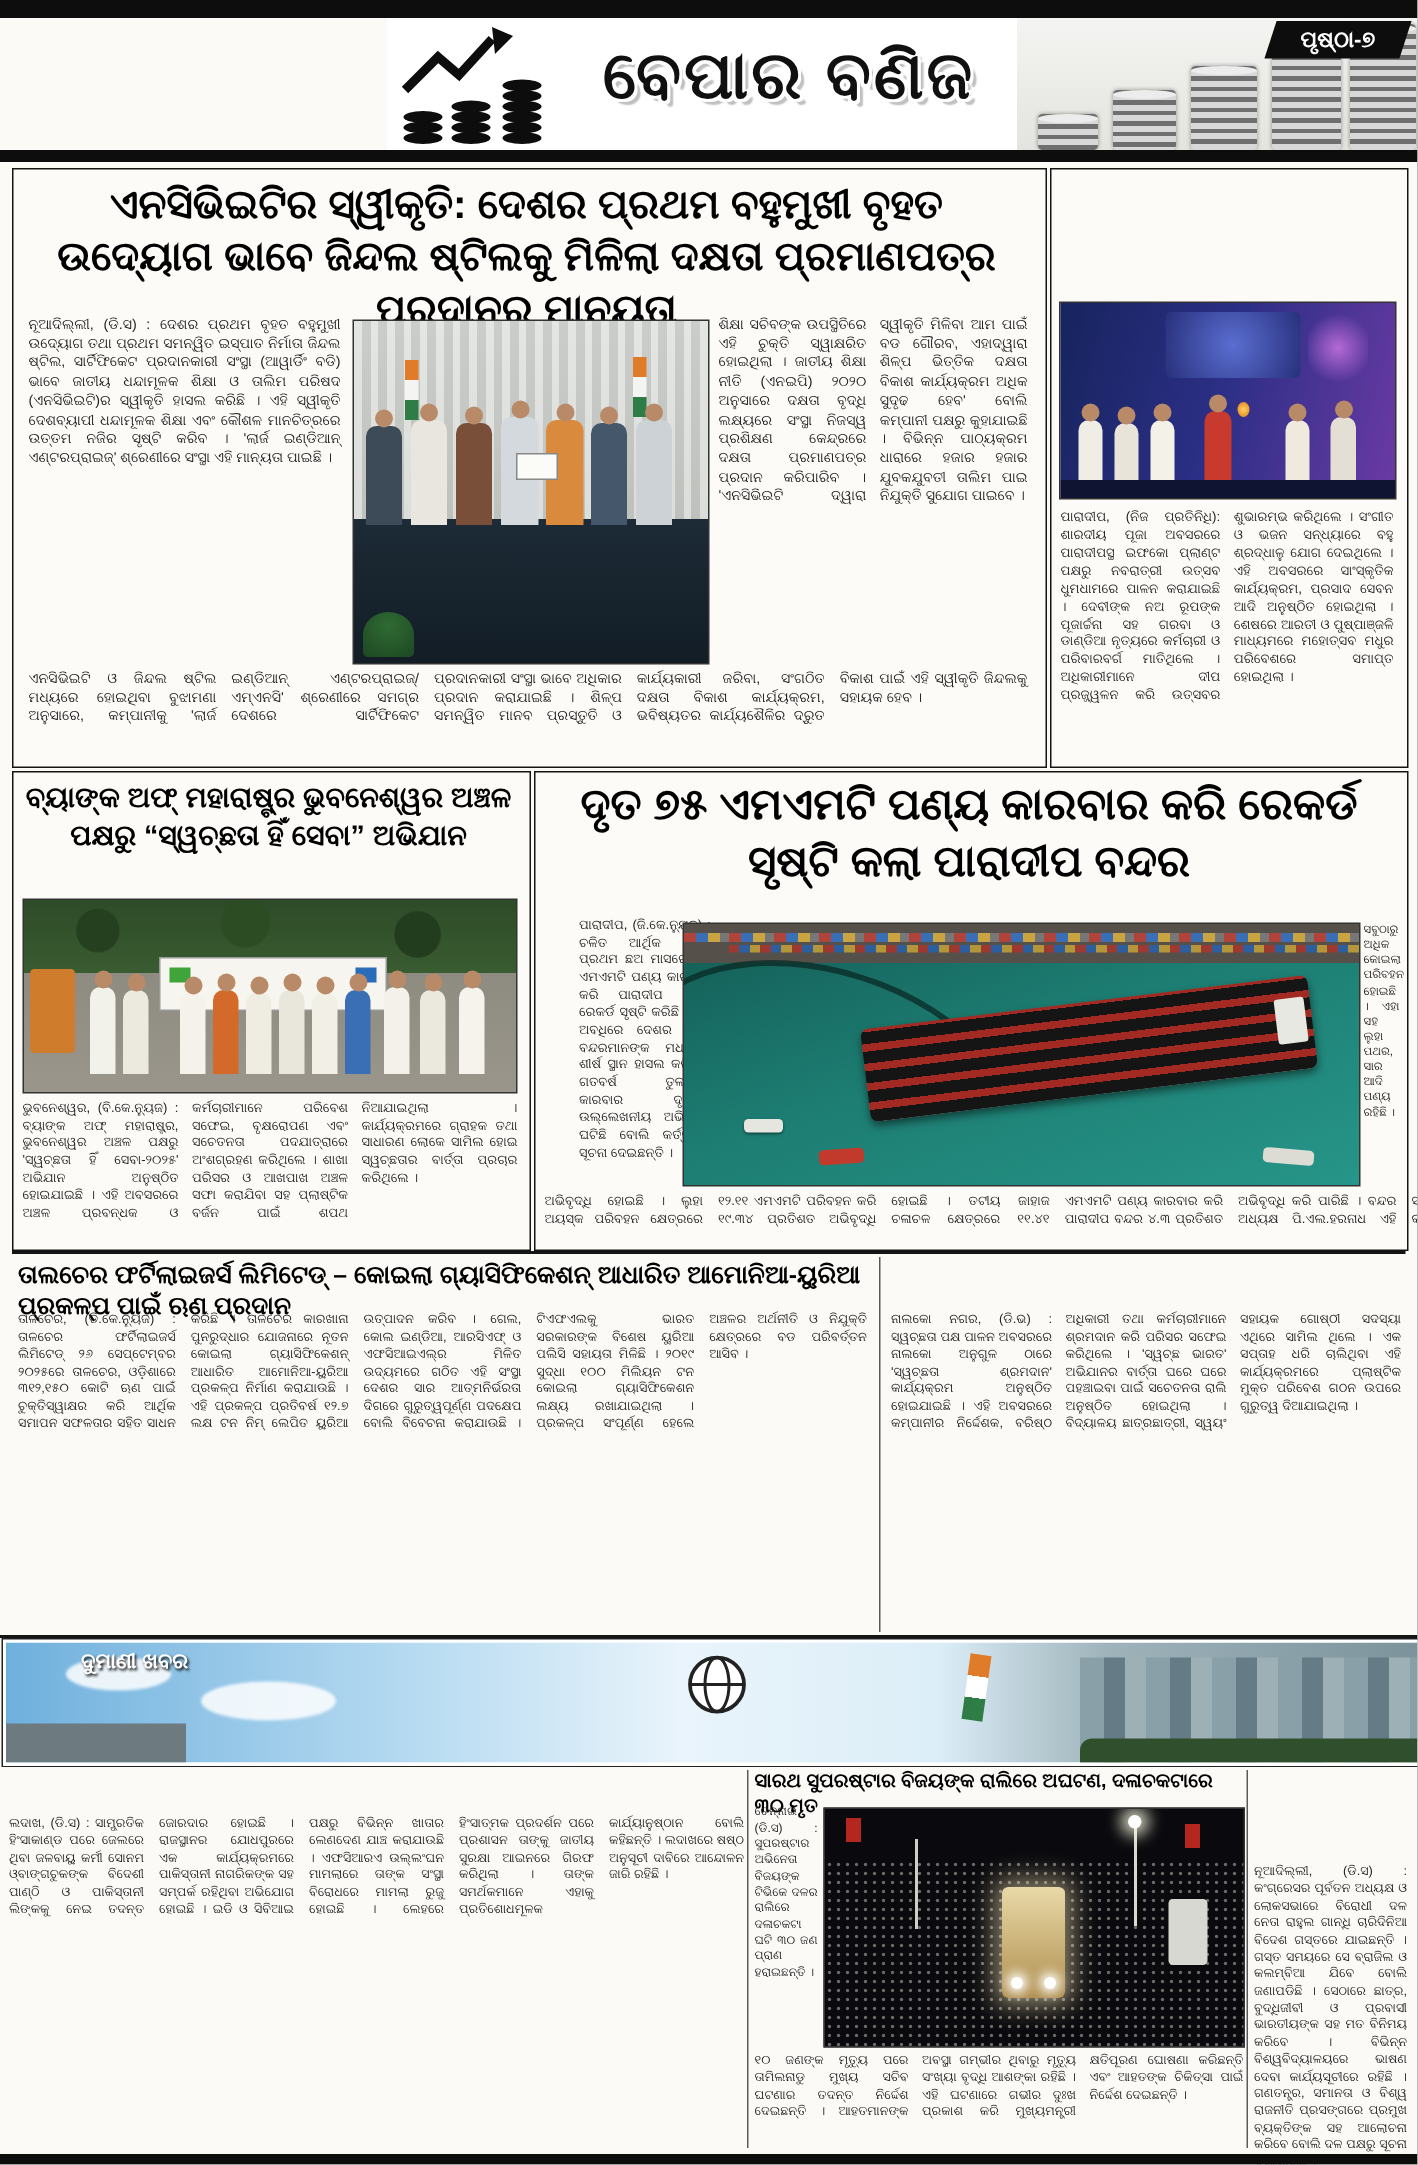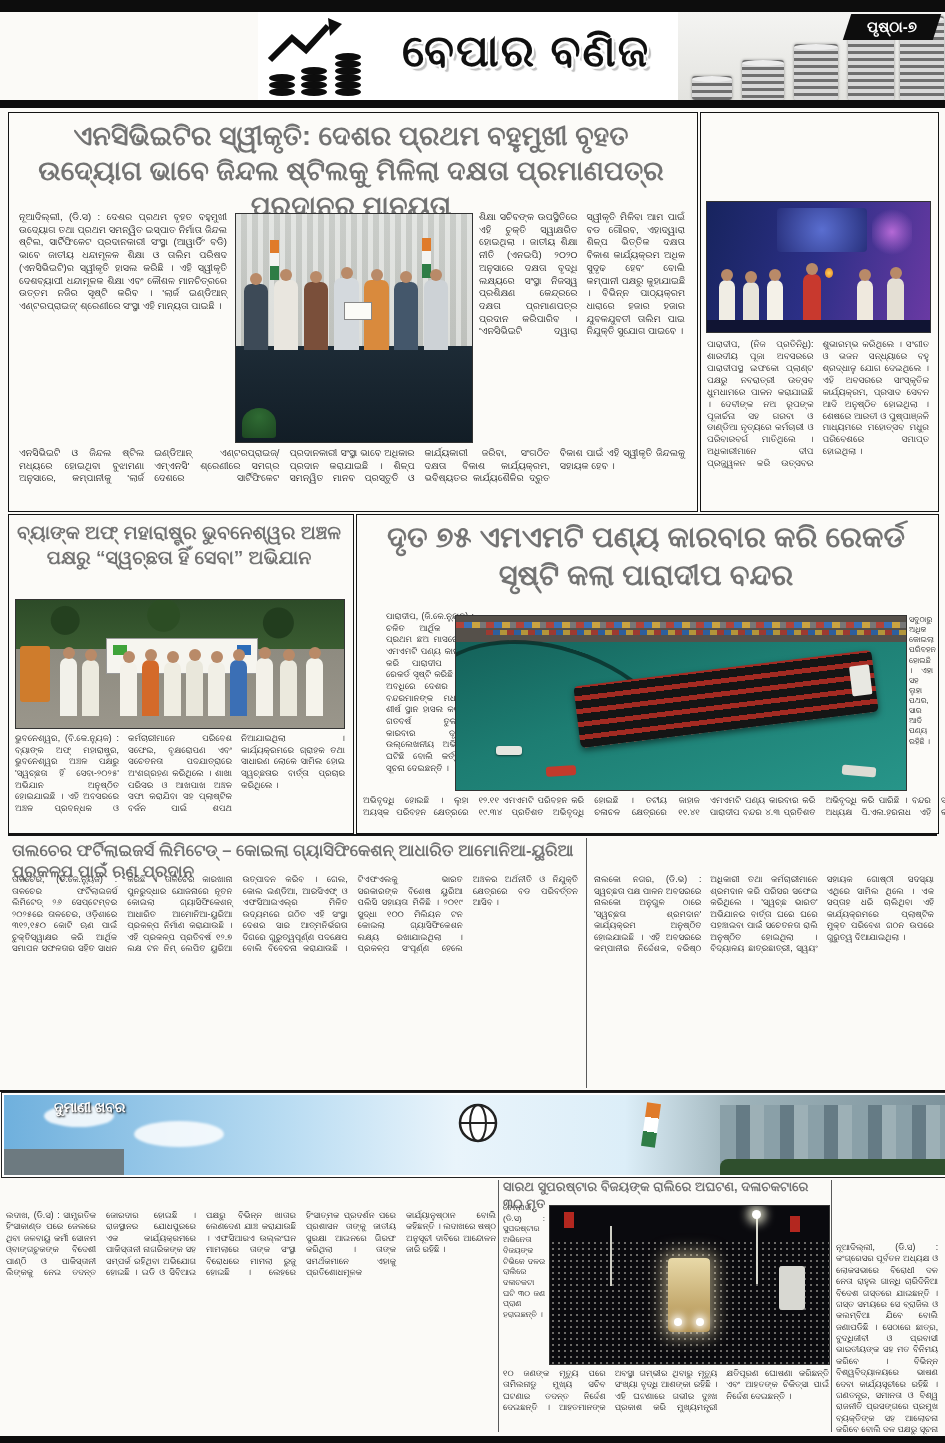--- a/index.html
+++ b/index.html
@@ -22,21 +22,21 @@
       text-shadow:-2px -2px 0 #fff,2px -2px 0 #fff,-2px 2px 0 #fff,2px 2px 0 #fff,4px 4px 1px rgba(0,0,0,.25);}
   .right-block{position:absolute;left:678px;top:12px;width:267px;height:88px;background:linear-gradient(180deg,#f4f4f2,#e3e3df);overflow:hidden;}
   .coin-stack{position:absolute;bottom:0;background:repeating-linear-gradient(180deg,#6f6f6f 0 3px,#d8d8d8 3px 7px);border-radius:3px;box-shadow:0 0 3px rgba(0,0,0,.4);}
   .coin-stack::before{content:"";display:block;height:6px;background:#ececec;border-radius:50%;}
   .page-label{position:absolute;right:8px;top:2px;background:#0d0d0d;color:#fff;font-size:15px;font-weight:bold;
       padding:4px 20px;transform:skewX(-18deg);}
   .page-label span{display:inline-block;transform:skewX(18deg);}
   .thick-rule{position:absolute;left:0;top:100px;width:945px;height:8px;background:#0d0d0d;}
   
   .box{position:absolute;border:1.6px solid #141414;background:#fcfbf8;}
-  .headline{font-weight:bold;text-align:center;color:#737373;line-height:1.3;}
+  .headline{font-weight:bold;text-align:center;color:#000000;line-height:1.3;}
   .bodytext{font-size:9.5px;line-height:1.34;text-align:justify;color:#222;}
   .cols2{column-count:2;column-gap:9px;}
   .cols3{column-count:3;column-gap:9px;}
   .cols5{column-count:5;column-gap:10px;}
   .photo{position:absolute;overflow:hidden;border:1px solid #333;}
   .abs{position:absolute;}
   .fig{position:absolute;border-radius:7px 7px 0 0;}
   .fig i{position:absolute;left:50%;top:-11px;transform:translateX(-50%);width:12px;height:12px;border-radius:50%;background:#b98a68;display:block;}
   .hrule{position:absolute;background:#141414;}
   .vrule{position:absolute;background:#5a5a5a;width:1px;}

